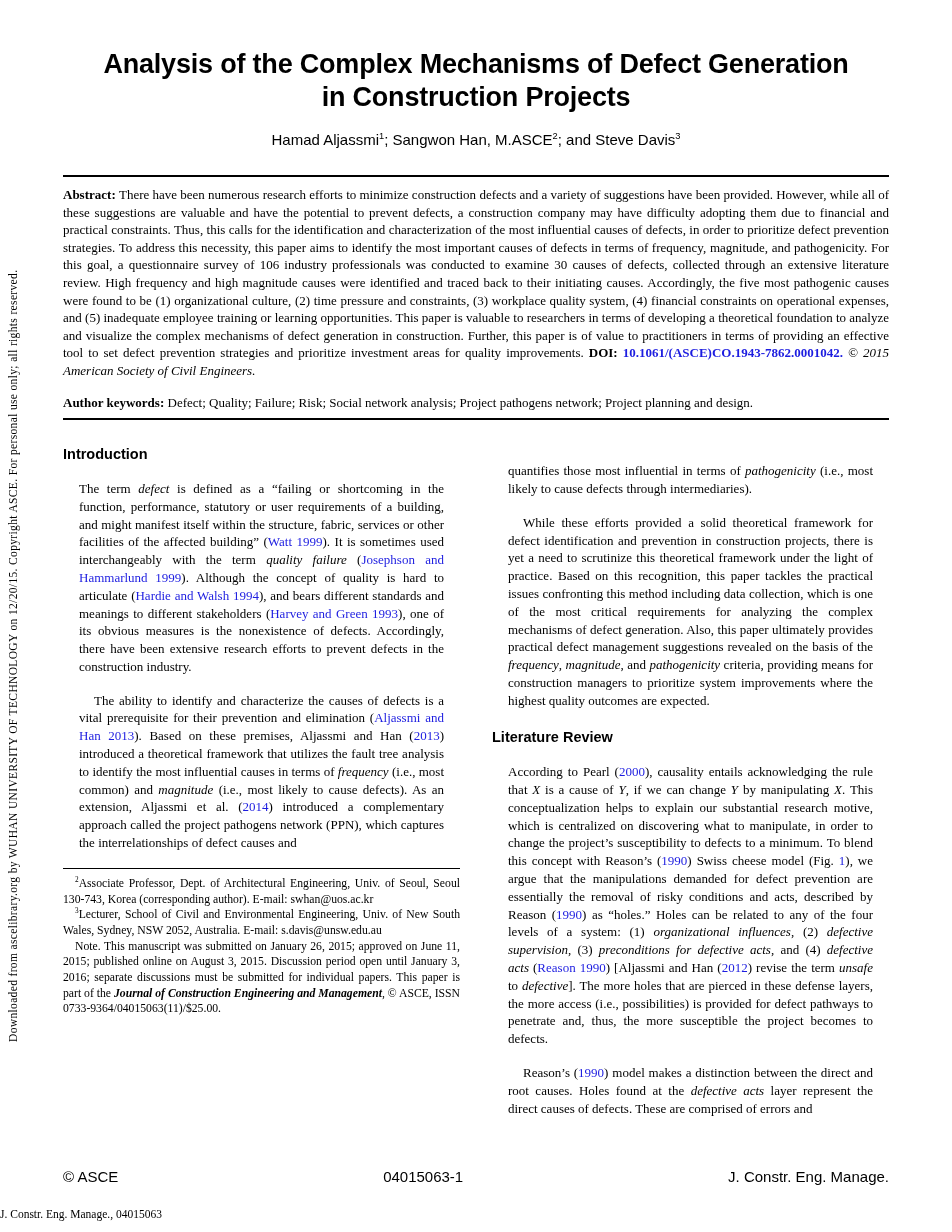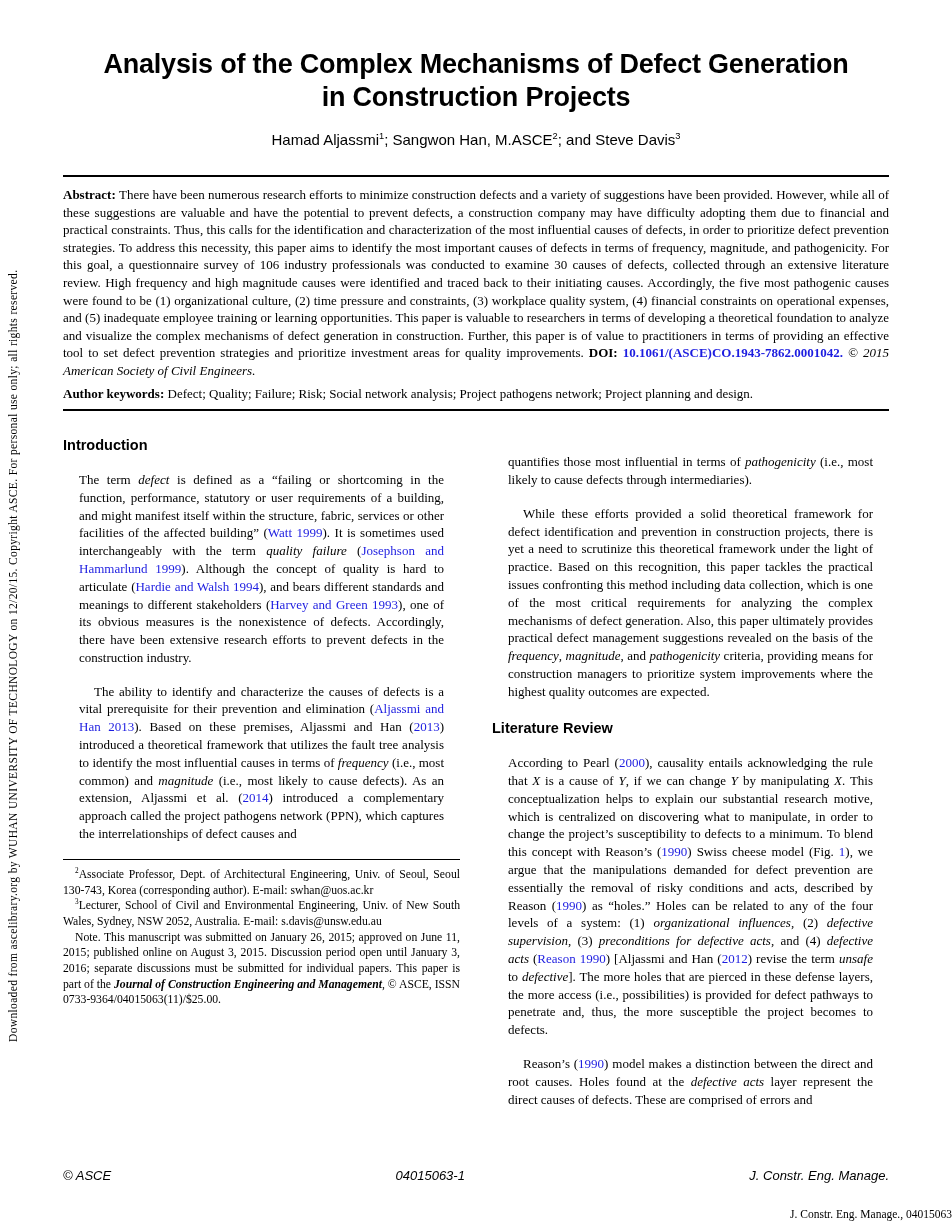--- a/index.html
+++ b/index.html
@@ -4,38 +4,38 @@
 <style>
   html,body{margin:0;padding:0;background:#ffffff;}
   .page{position:relative;width:952px;height:1232px;background:#ffffff;overflow:hidden;color:#000;}
   .main{position:absolute;left:63px;top:0;width:826px;}
   .title{font-family:"Liberation Sans",sans-serif;font-weight:bold;font-size:27px;line-height:33px;text-align:center;margin:0;padding-top:48px;letter-spacing:-0.2px;}
   .title-line{display:block;}
   .authors{font-family:"Liberation Sans",sans-serif;font-size:15px;text-align:center;margin-top:17px;}
   .rule{background:#000;width:100%;}
   .rule-top{margin-top:27px;height:2px;}
   .abstract{font-family:"Liberation Serif",serif;font-size:13px;line-height:17.6px;text-align:justify;margin:9px 0 0 0;}
-  .keywords{font-family:"Liberation Serif",serif;font-size:13px;line-height:17.6px;text-align:justify;margin:5px 0 0 0;}
+  .keywords{font-family:"Liberation Serif",serif;font-size:13px;line-height:17.6px;text-align:justify;margin:14px 0 0 0;}
   .rule-keywords{margin-top:7px;height:2px;}
   .columns{display:flex;gap:32px;margin-top:26px;}
   .col{width:397px;font-family:"Liberation Serif",serif;font-size:13px;line-height:17.8px;text-align:justify;}
   .body-para{margin:16px;}
   .body-para.indent{text-indent:15px;}
   .col-heading{font-family:"Liberation Sans",sans-serif;font-size:14.5px;font-weight:bold;margin:20px 0 11px 0;}
   .blocks > .col-heading:first-child{margin-top:0;}
   .footnote-block{margin-top:13px;}
   .fn-rule{height:1px;background:#000;margin-bottom:7px;}
   .fn-para{margin:0;font-size:11.7px;line-height:15.7px;text-indent:12px;text-align:justify;}
   .seg-b{font-weight:bold;}
   .seg-i{font-style:italic;}
   .seg-bi{font-weight:bold;font-style:italic;}
   .seg-a{color:#1d1de0;}
   .seg-sup{font-size:0.62em;vertical-align:super;line-height:0;}
-  .footer{position:absolute;left:63px;top:1168px;width:826px;display:flex;justify-content:space-between;font-family:"Liberation Sans",sans-serif;font-size:13px;font-style:italic;}
-  .bottom-note{position:absolute;top:1208px;left:0;width:100%;text-align:right;font-family:"Liberation Serif",serif;font-size:11.5px;}
+  .footer{position:absolute;left:63px;top:1168px;width:826px;display:flex;justify-content:space-between;font-family:"Liberation Sans",sans-serif;font-size:15px;}
+  .bottom-note{position:absolute;top:1208px;left:0;width:100%;text-align:left;font-family:"Liberation Serif",serif;font-size:11.5px;}
   .sidebar-text{position:absolute;left:7px;top:1042px;transform-origin:0 0;transform:rotate(-90deg);white-space:nowrap;font-family:"Liberation Serif",serif;font-size:11.5px;letter-spacing:0.35px;}
 </style>
 </head>
 <body>
 
 <div class="page">
 
   <div class="sidebar-text">Downloaded from ascelibrary.org by WUHAN UNIVERSITY OF TECHNOLOGY on 12/20/15. Copyright ASCE. For personal use only; all rights reserved.</div>
 
   <div class="main">

